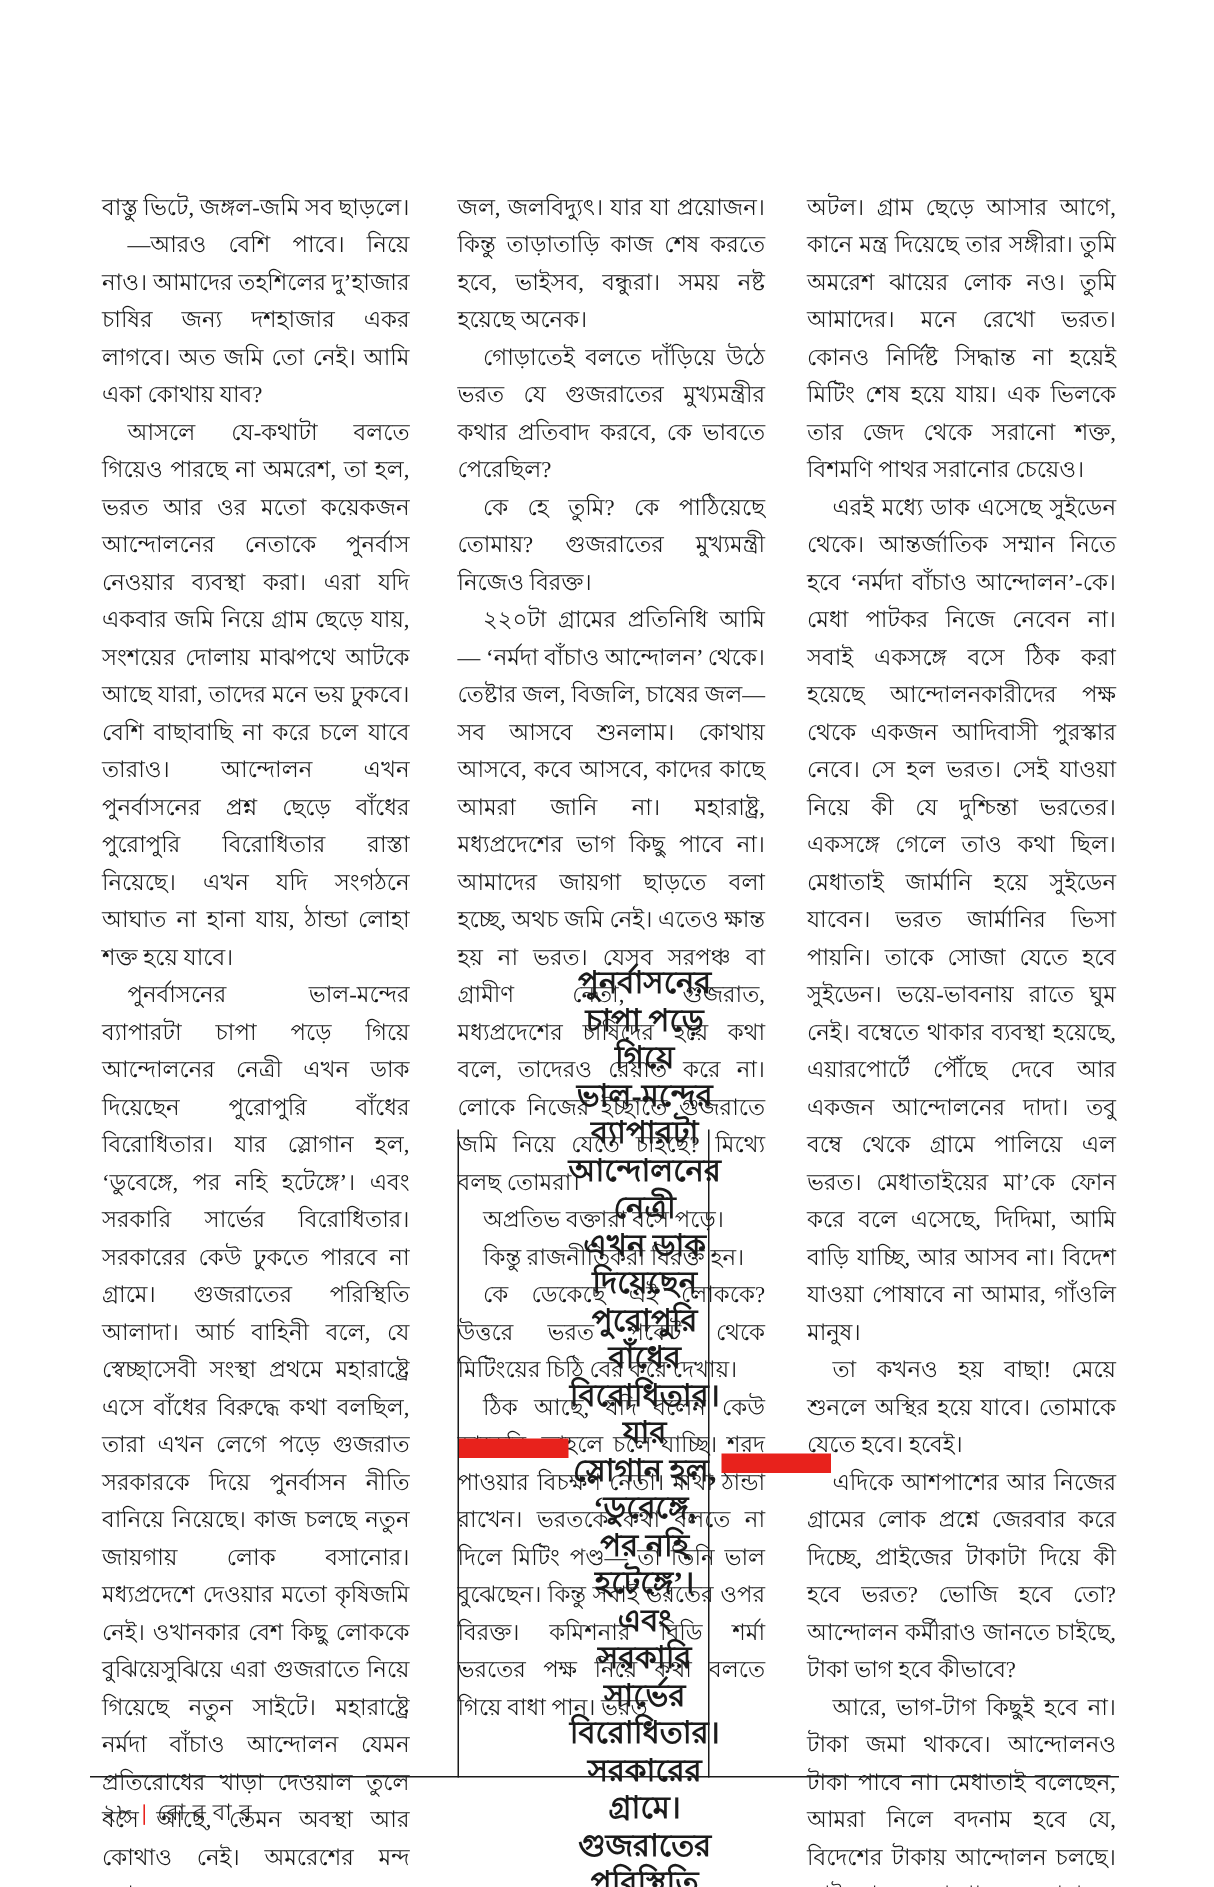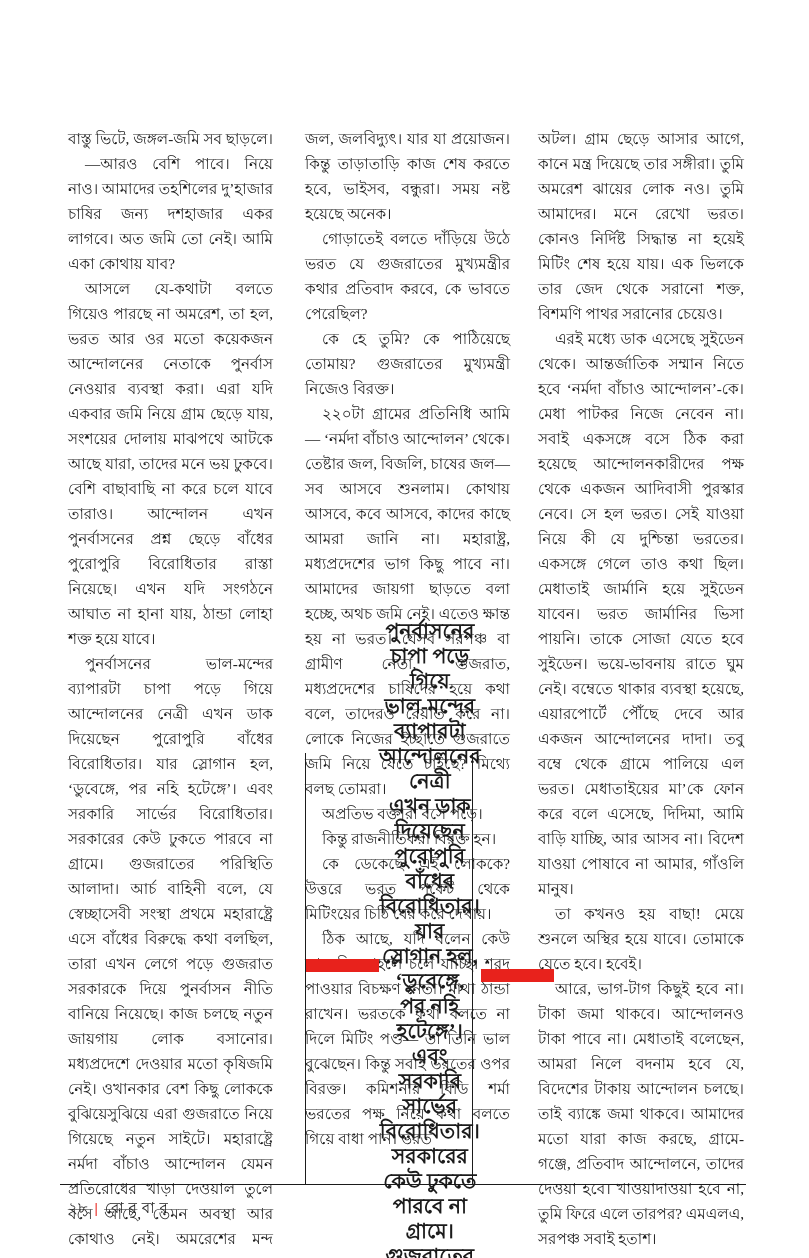--- a/index.html
+++ b/index.html
@@ -106,31 +106,31 @@
     <div>চাপা পড়ে গিয়ে</div>
     <div>ভাল-মন্দের ব্যাপারটা</div>
     <div>আন্দোলনের নেত্রী</div>
     <div>এখন ডাক দিয়েছেন</div>
     <div>পুরোপুরি বাঁধের</div>
     <div>বিরোধিতার। যার</div>
     <div>স্লোগান হল, ‘ডুবেঙ্গে,</div>
     <div>পর নহি হটেঙ্গে’। এবং</div>
     <div>সরকারি সার্ভের</div>
     <div>বিরোধিতার। সরকারের</div>
-    <div>কেউ ঢুকতে পারবে না</div>
     <div>গ্রামে। গুজরাতের</div>
     <div>পরিস্থিতি আলাদা।</div>
   </div>
   <div class="red-bar bottom"></div>
 </div>
 
 <div class="col" id="col3">
   <p>অটল। গ্রাম ছেড়ে আসার আগে, কানে মন্ত্র দিয়েছে তার সঙ্গীরা। তুমি অমরেশ ঝায়ের লোক নও। তুমি আমাদের। মনে রেখো ভরত। কোনও নির্দিষ্ট সিদ্ধান্ত না হয়েই মিটিং শেষ হয়ে যায়। এক ভিলকে তার জেদ থেকে সরানো শক্ত, বিশমণি পাথর সরানোর চেয়েও।</p>
   <p class="ind">এরই মধ্যে ডাক এসেছে সুইডেন থেকে। আন্তর্জাতিক সম্মান নিতে হবে ‘নর্মদা বাঁচাও আন্দোলন’-কে। মেধা পাটকর নিজে নেবেন না। সবাই একসঙ্গে বসে ঠিক করা হয়েছে আন্দোলনকারীদের পক্ষ থেকে একজন আদিবাসী পুরস্কার নেবে। সে হল ভরত। সেই যাওয়া নিয়ে কী যে দুশ্চিন্তা ভরতের। একসঙ্গে গেলে তাও কথা ছিল। মেধাতাই জার্মানি হয়ে সুইডেন যাবেন। ভরত জার্মানির ভিসা পায়নি। তাকে সোজা যেতে হবে সুইডেন। ভয়ে-ভাবনায় রাতে ঘুম নেই। বম্বেতে থাকার ব্যবস্থা হয়েছে, এয়ারপোর্টে পৌঁছে দেবে আর একজন আন্দোলনের দাদা। তবু বম্বে থেকে গ্রামে পালিয়ে এল ভরত। মেধাতাইয়ের মা’কে ফোন করে বলে এসেছে, দিদিমা, আমি বাড়ি যাচ্ছি, আর আসব না। বিদেশ যাওয়া পোষাবে না আমার, গাঁওলি মানুষ।</p>
   <p class="ind">তা কখনও হয় বাছা! মেয়ে শুনলে অস্থির হয়ে যাবে। তোমাকে যেতে হবে। হবেই।</p>
+  <p class="ind">এদিকে আশপাশের আর নিজের গ্রামের লোক প্রশ্নে জেরবার করে দিচ্ছে, প্রাইজের টাকাটা দিয়ে কী হবে ভরত? ভোজি হবে তো? আন্দোলন কর্মীরাও জানতে চাইছে, টাকা ভাগ হবে কীভাবে?</p>
   <p class="ind">আরে, ভাগ-টাগ কিছুই হবে না। টাকা জমা থাকবে। আন্দোলনও টাকা পাবে না। মেধাতাই বলেছেন, আমরা নিলে বদনাম হবে যে, বিদেশের টাকায় আন্দোলন চলছে। তাই ব্যাঙ্কে জমা থাকবে। আমাদের মতো যারা কাজ করছে, গ্রামে-গঞ্জে, প্রতিবাদ আন্দোলনে, তাদের দেওয়া হবে। খাওয়াদাওয়া হবে না, তুমি ফিরে এলে তারপর? এমএলএ, সরপঞ্চ সবাই হতাশ।</p>
 
 </div>
 
 <div class="footer-rule"></div>
 <div class="footer">
   <span>২৮</span><span class="sep">|</span><span class="mag">রোববার</span>
 </div>
 
 </body></html>

